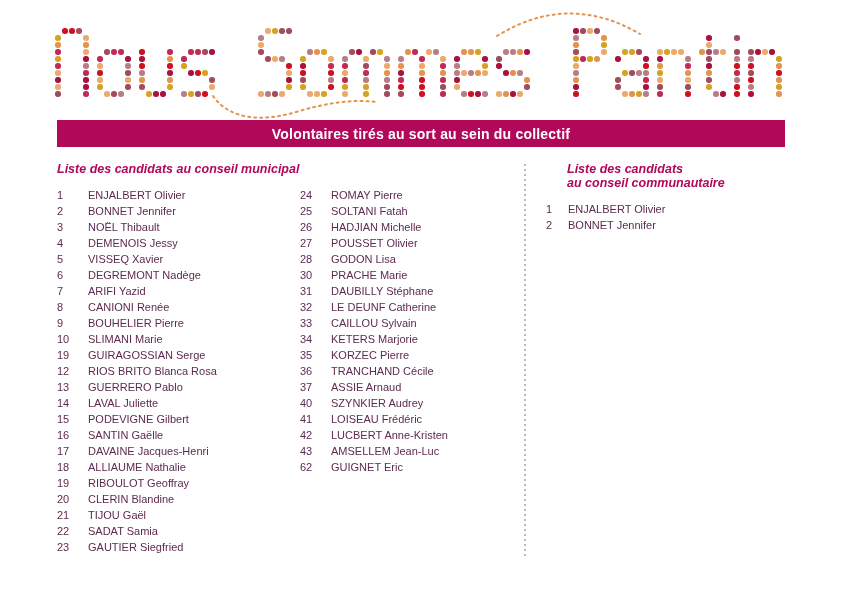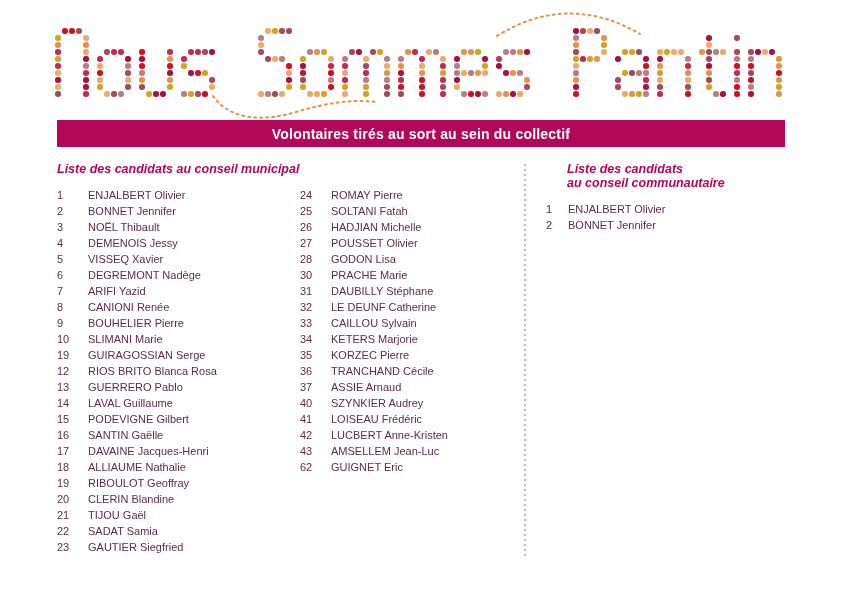--- a/index.html
+++ b/index.html
@@ -365,21 +365,21 @@
       <div class="row">
         <span class="num">12</span>
         <span class="nm">RIOS BRITO Blanca Rosa</span>
       </div>
       <div class="row">
         <span class="num">13</span>
         <span class="nm">GUERRERO Pablo</span>
       </div>
       <div class="row">
         <span class="num">14</span>
-        <span class="nm">LAVAL Guillaume</span>
+        <span class="nm">LAVAL Juliette</span>
       </div>
       <div class="row">
         <span class="num">15</span>
         <span class="nm">PODEVIGNE Gilbert</span>
       </div>
       <div class="row">
         <span class="num">16</span>
         <span class="nm">SANTIN Gaëlle</span>
       </div>
       <div class="row">

